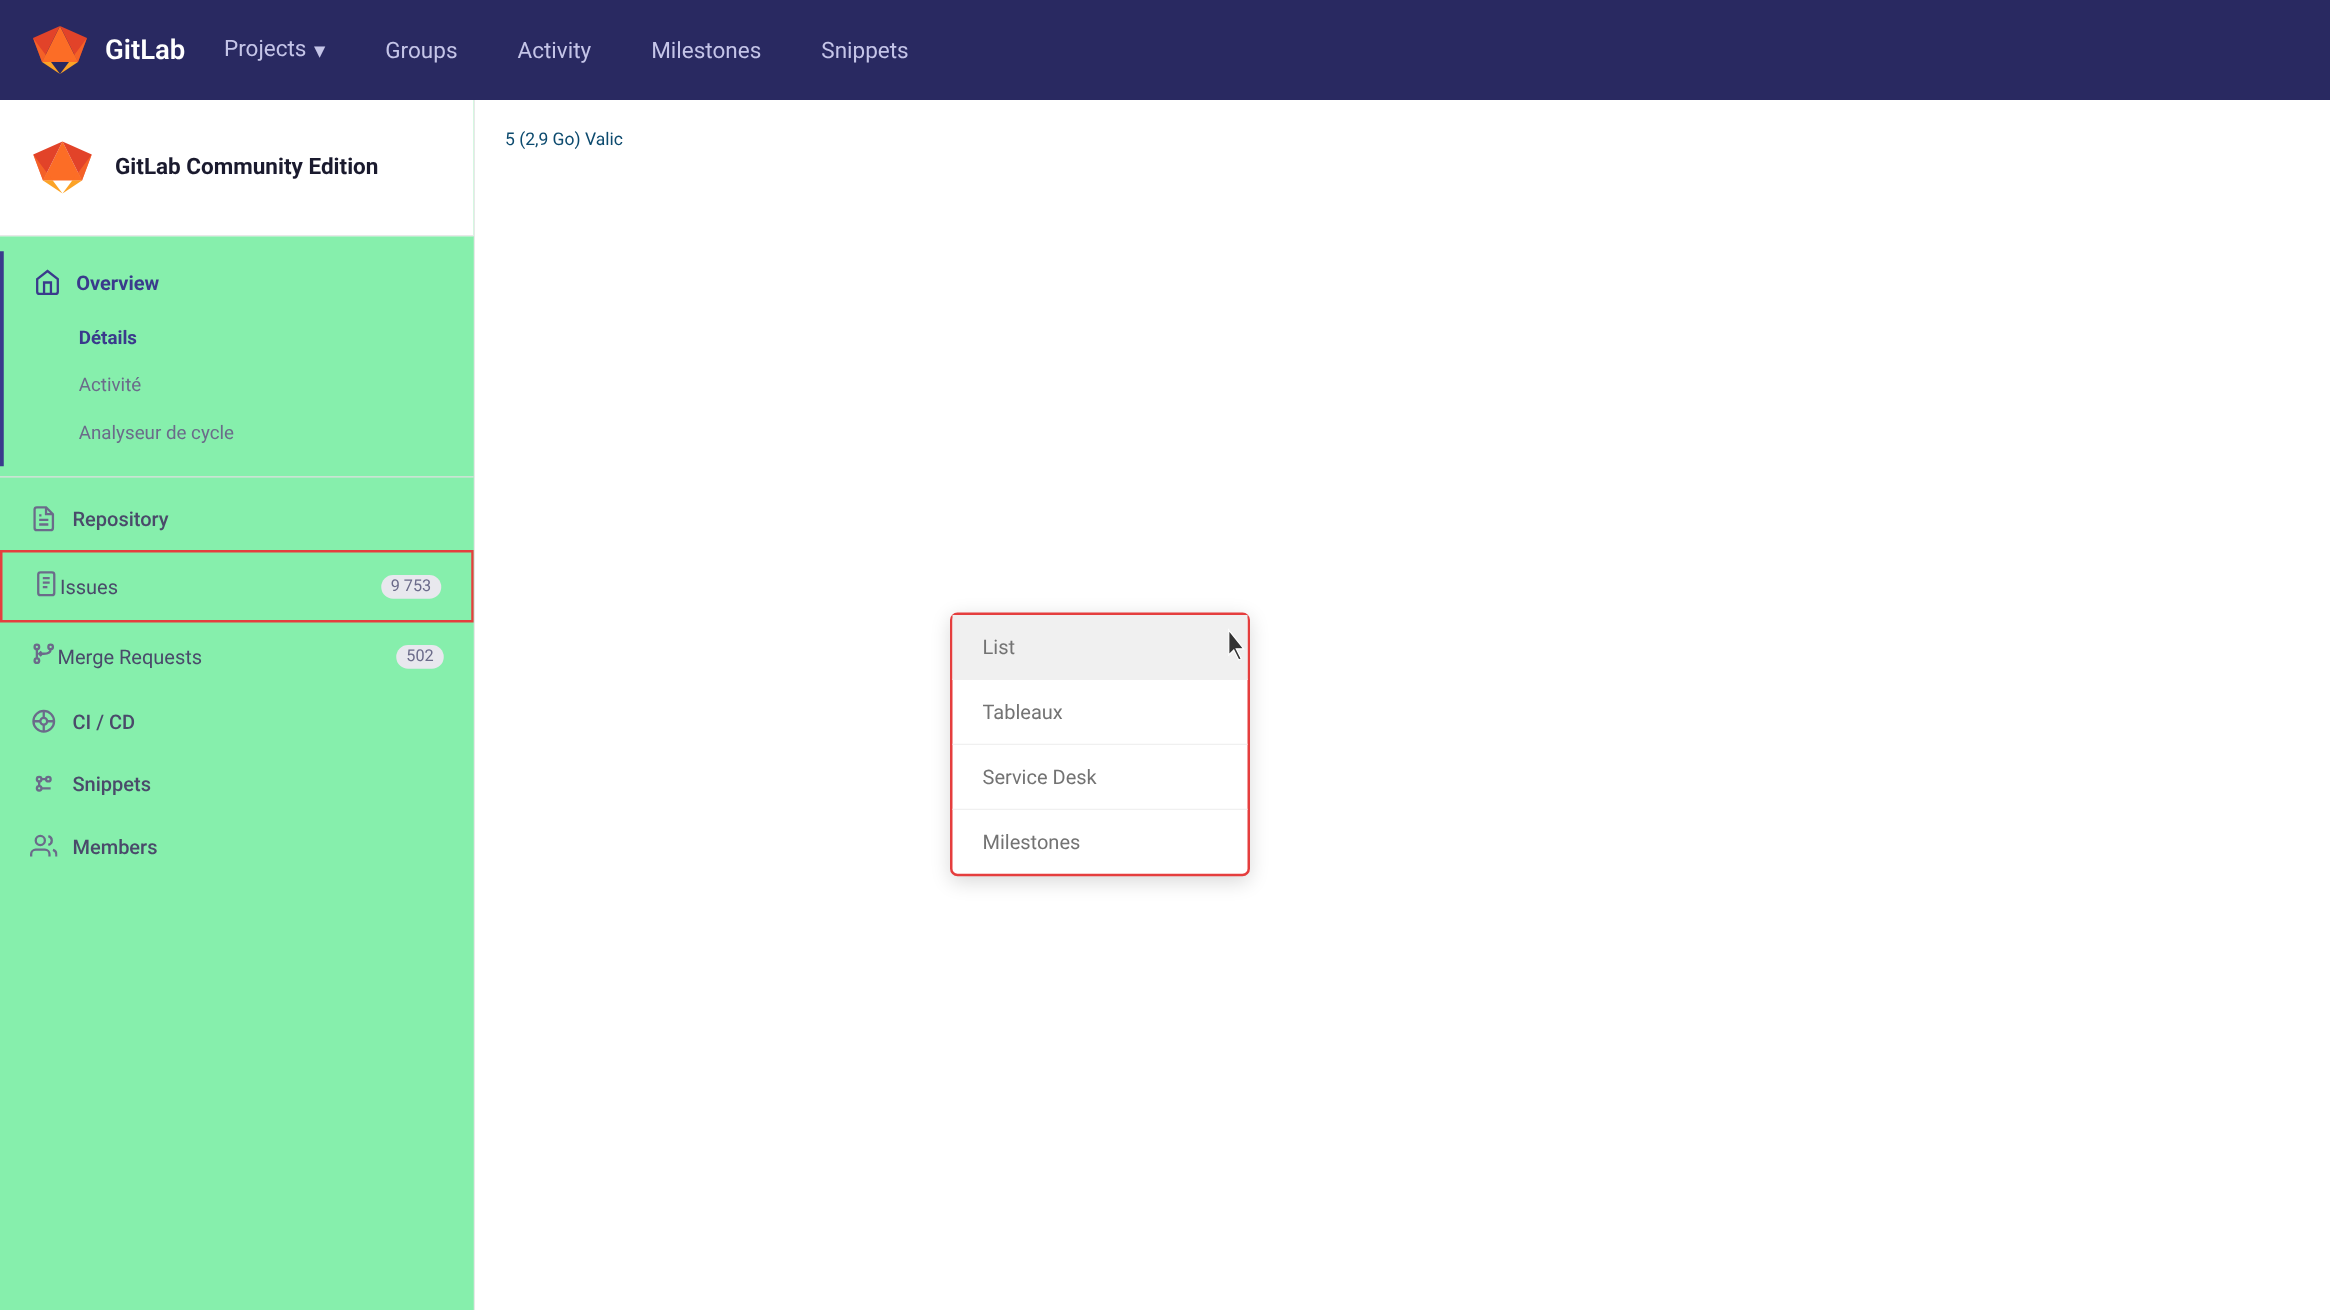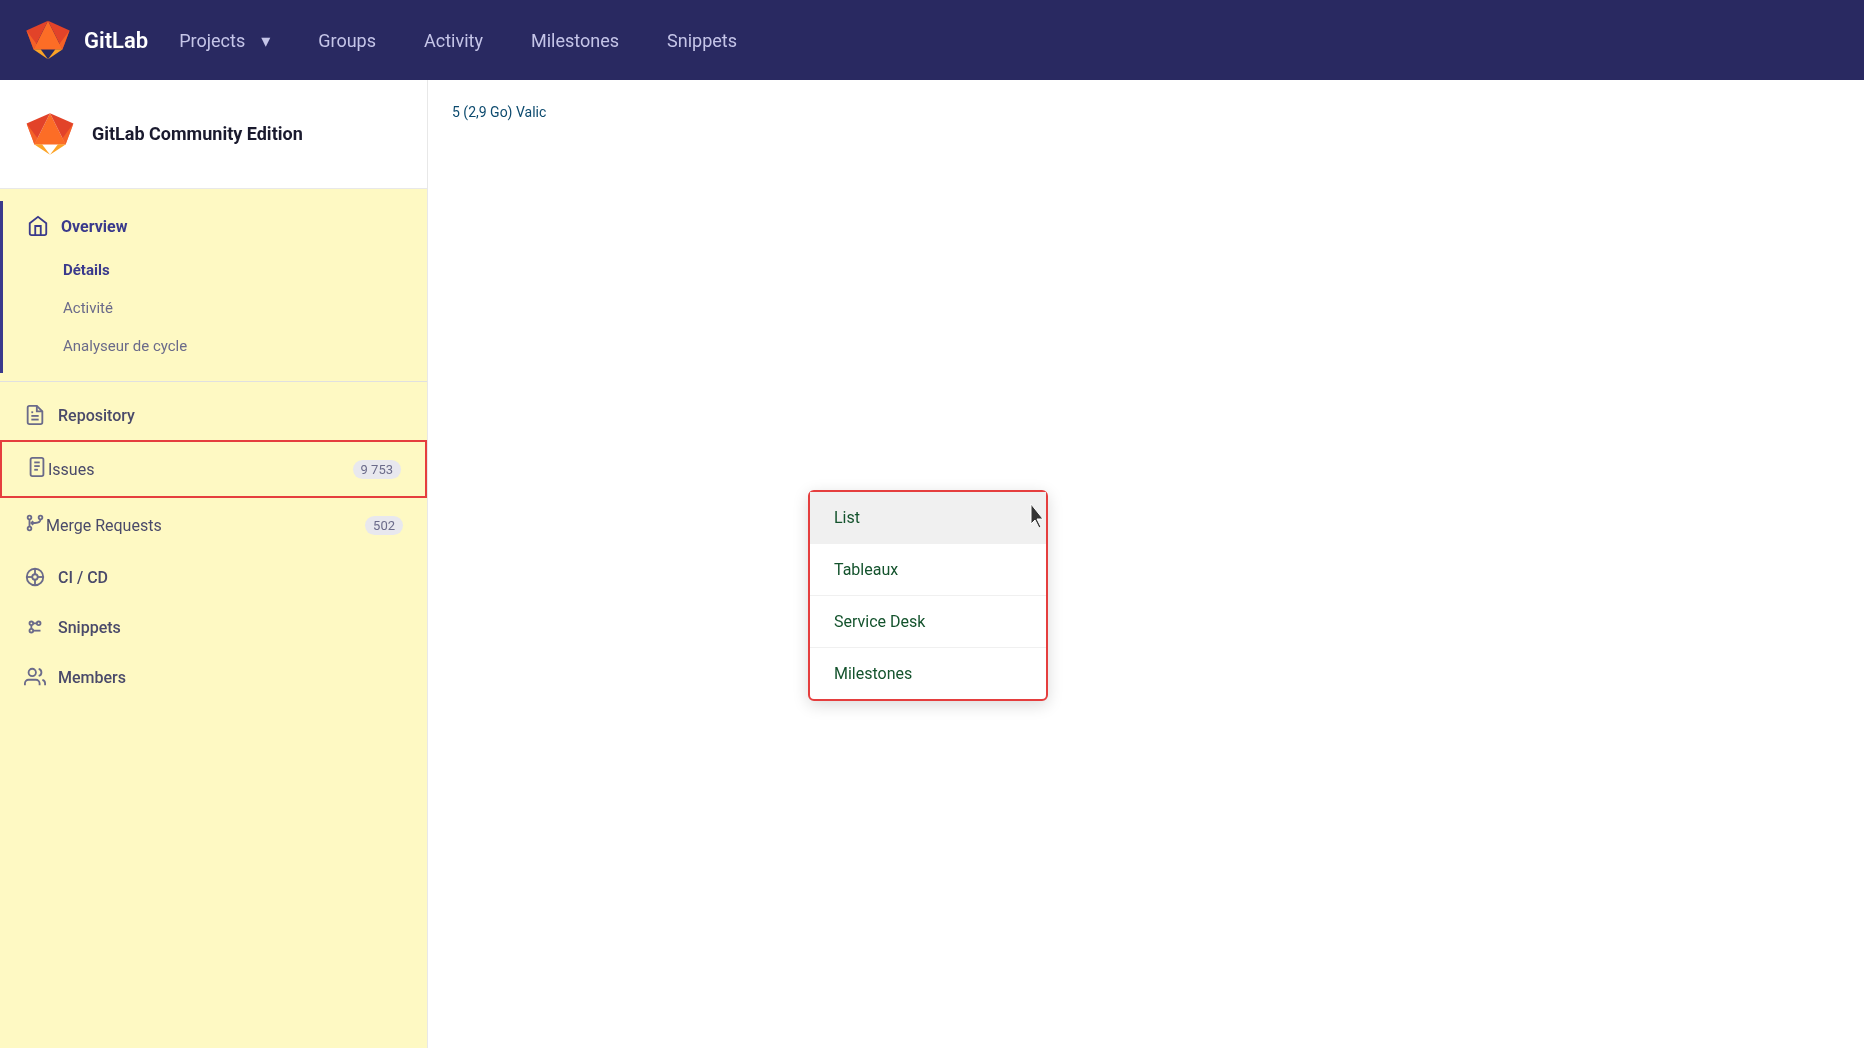--- a/index.html
+++ b/index.html
@@ -33,35 +33,35 @@
       font-weight: 600;
     }
     .nav-item {
       color: #c5c5e8;
       font-size: 18px;
       padding: 8px 20px;
       cursor: pointer;
       border-radius: 4px;
       display: flex;
       align-items: flex-start;
-      gap: 16px;
+      gap: 6px;
       white-space: nowrap;
     }
 
     
     .main-layout {
       display: flex;
       margin-top: 80px;
       height: calc(1048px - 80px);
     }
 
     
     .sidebar {
-      width: 428px;
-      background: #fef9c3;
+      width: 380px;
+      background: #86efac;
       border-right: 1px solid #e8e8e8;
       flex-shrink: 0;
       overflow-y: auto;
     }
 
     .sidebar-header {
       display: flex;
       align-items: center;
       gap: 16px;
       padding: 28px 24px;
@@ -187,21 +187,21 @@
       box-shadow: 0 4px 16px rgba(0,0,0,0.15);
       width: 240px;
       z-index: 50;
       
       border: 2px solid #e53e3e;
     }
 
     .dropdown-item {
       padding: 16px 24px;
       font-size: 16px;
-      color: #14532d;
+      color: #737373;
       cursor: pointer;
       border-bottom: 1px solid #f0f0f0;
     }
     .dropdown-item:last-child { border-bottom: none; }
     .dropdown-item.hovered { background: #f0f0f0; }
   </style>
 </head>
 <body>
 
 <nav class="top-nav">

